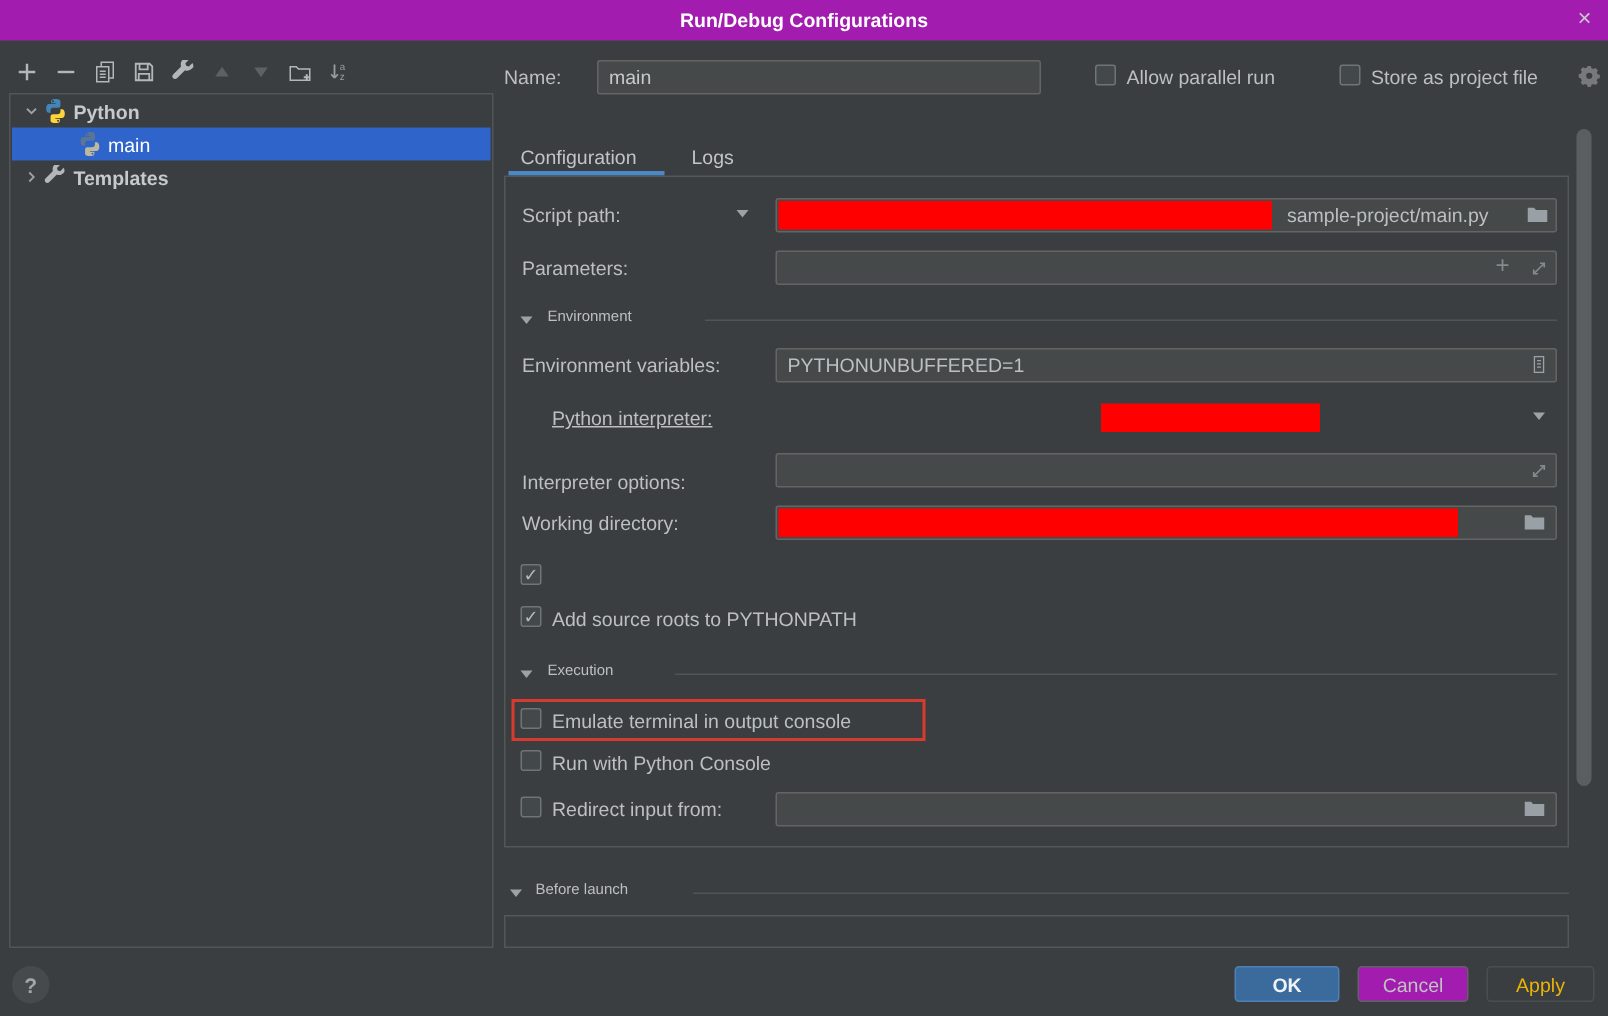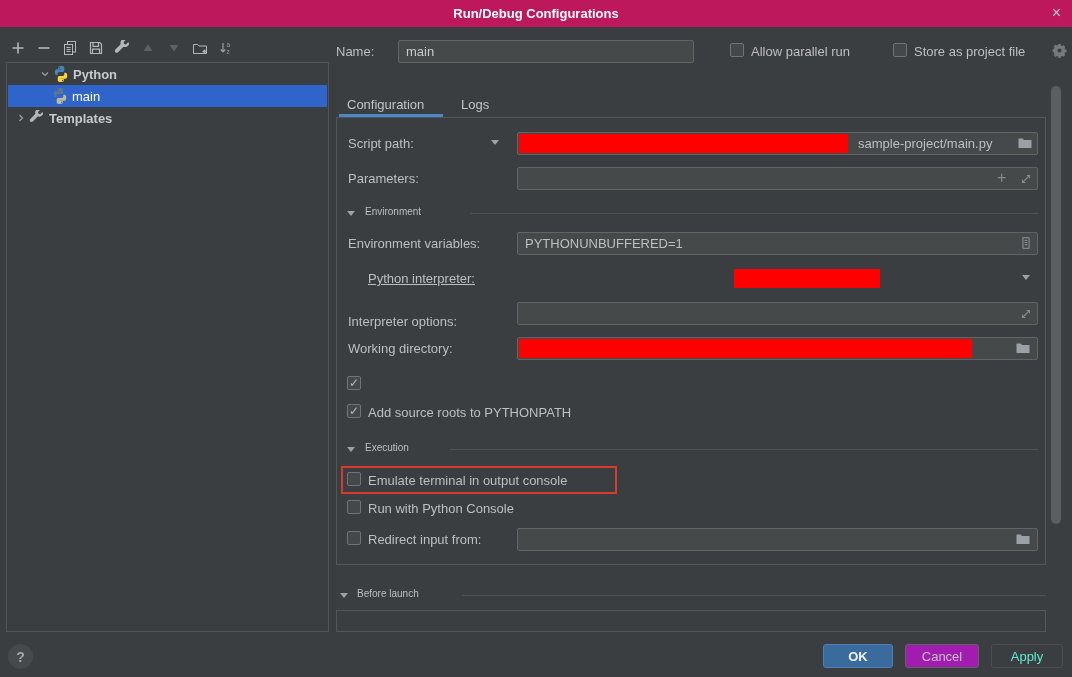--- a/index.html
+++ b/index.html
@@ -1,21 +1,21 @@
 <!DOCTYPE html>
 <html style="--redaction: #ff0000; --annotation-box: #d93a2e; --selection: #2f65ca; --tab-underline: #4a88c7; --ok-bg: #3b6a9d; --ok-border: #4d80b4; --python-blue: #4584b6; --python-yellow: #ffd43b;"><head>
 <meta charset="utf-8">
 <style>
   * { margin:0; padding:0; box-sizing:border-box; }
   html,body { background:#3c3f41; }
   body { font-family:"Liberation Sans", sans-serif; }
   .dialog { position:relative; width:1072px; height:677px; background:#3b3e40; overflow:hidden; }
 
   
-  .titlebar { position:absolute; left:0; top:0; width:1072px; height:27px; background:#be185d;
+  .titlebar { position:absolute; left:0; top:0; width:1072px; height:27px; background:#a21caf;
               display:flex; align-items:center; justify-content:center; }
   .titlebar .title { color:#ffffff; font-size:13px; font-weight:bold; }
   .titlebar .close { position:absolute; right:11px; top:3px; color:#c7c7c7; font-size:16px; line-height:20px; cursor:default; }
 
   
   .toolbar { position:absolute; left:10px; top:38px; height:20px; display:flex; gap:10px; align-items:center; }
   .tbi { width:16px; height:16px; display:inline-flex; align-items:center; justify-content:center; }
 
   
   .tree { position:absolute; left:6px; top:62px; width:323px; height:570px; border:1px solid #525557; }
@@ -56,21 +56,21 @@
   .beforebox { position:absolute; left:336px; top:610px; width:710px; height:22px; border:1px solid #54575a; }
 
   
   .help { position:absolute; left:8px; top:644px; width:25px; height:25px; border-radius:50%; background:#474a4c;
           color:#a3a7aa; font-size:14px; font-weight:bold; display:flex; align-items:center; justify-content:center; }
   .btn { position:absolute; height:24px; border-radius:3px; font-size:13px; display:flex; align-items:center;
          justify-content:center; }
   .btn.ok { left:823px; top:644px; width:70px; background:var(--ok-bg,#3b6a9d); border:1px solid var(--ok-border,#4d80b4);
             color:#eef3f8; font-weight:bold; }
   .btn.cancel { left:905px; top:644px; width:74px; background:#a21caf; border:1px solid #5f6365; color:#c0c2c4; }
-  .btn.apply { left:991px; top:644px; width:72px; background:transparent; border:1px solid #4b4e50; color:#5eead4; }
+  .btn.apply { left:991px; top:644px; width:72px; background:transparent; border:1px solid #4b4e50; color:#eab308; }
 
   input.name-input { position:absolute; left:398px; top:40px; width:296px; height:23px; background:#45494a;
                      border:1px solid #646464; border-radius:2px; color:#c7c9cb; font-size:13px; padding-left:7px;
                      font-family:"Liberation Sans", sans-serif; outline:none; }
   svg { display:block; }
 </style>
 </head>
 <body>
 
 <div class="dialog">
@@ -137,21 +137,21 @@
           <g stroke="#9a9da0" fill="none" stroke-width="1.2">
             <path d="M5 3v9M5 12 2.8 9.5M5 12l2.2-2.5"></path>
           </g>
           <text x="8.5" y="6.5" font-size="6.5" fill="#9a9da0">a</text>
           <text x="8.5" y="13.5" font-size="6.5" fill="#9a9da0">z</text>
         </svg>
     </span>
   </div>
 
   <div class="tree">
-    <div class="trow" style="top:0;margin-left:24px;">
+    <div class="trow" style="top:0;">
       <span class="chev">
         <svg width="12" height="12" viewBox="0 0 16 16">
             <path d="M4 6l4 4 4-4" stroke="#9ea2a5" stroke-width="1.6" fill="none"></path>
           </svg>
       </span>
       <span class="ticon">
         <svg width="16" height="16" viewBox="0 0 16 16">
           <path style="fill:var(--python-blue,#4584b6)" d="M8 0C4.9 0 5.1 1.4 5.1 1.4v1.5h3v.4H3.9S1.8 3 1.8 6.1c0 3.2 1.8 3.1 1.8 3.1h1.1V7.7s-.1-1.8 1.8-1.8h3.1s1.7 0 1.7-1.7V1.7S11.6 0 8 0zM6.3.9a.65.65 0 110 1.3.65.65 0 010-1.3z"></path>
           <path style="fill:var(--python-yellow,#ffd43b)" d="M8 16c3.1 0 2.9-1.4 2.9-1.4v-1.5h-3v-.4h4.2s2.1.3 2.1-2.8c0-3.2-1.8-3.1-1.8-3.1h-1.1v1.5s.1 1.8-1.8 1.8H6.4s-1.7 0-1.7 1.7v2.5S4.4 16 8 16zm1.7-.9a.65.65 0 110-1.3.65.65 0 010 1.3z"></path>
         </svg>

